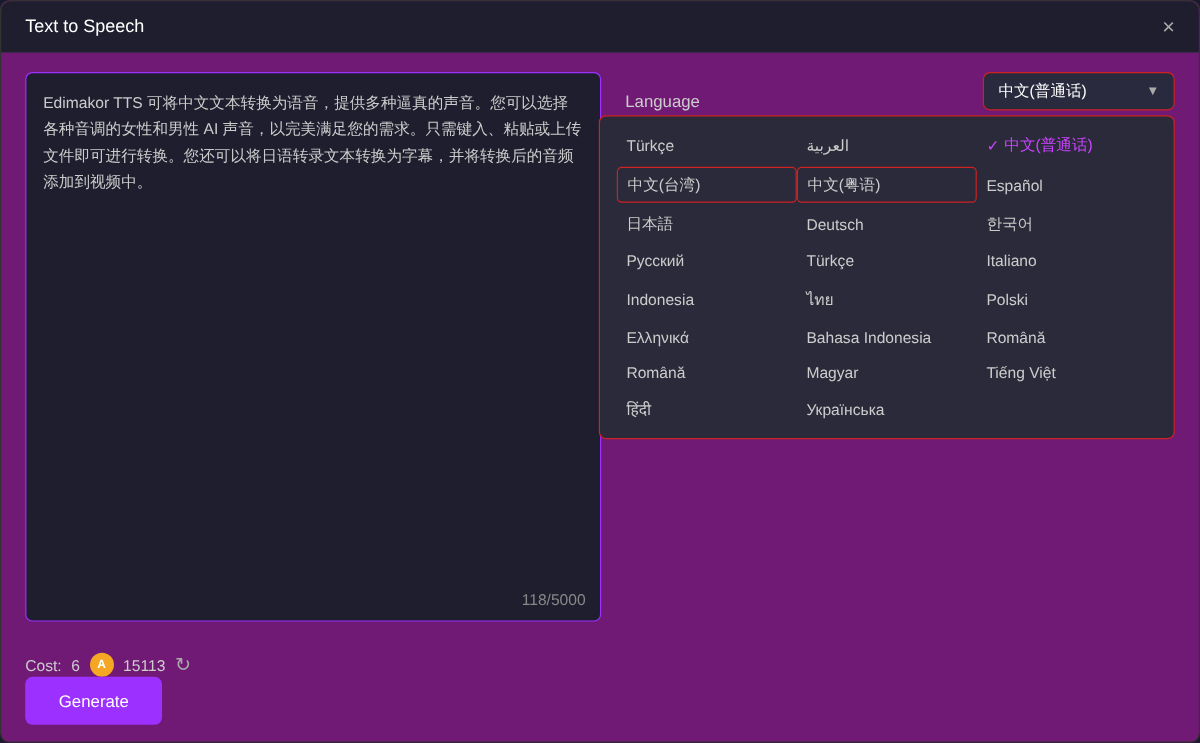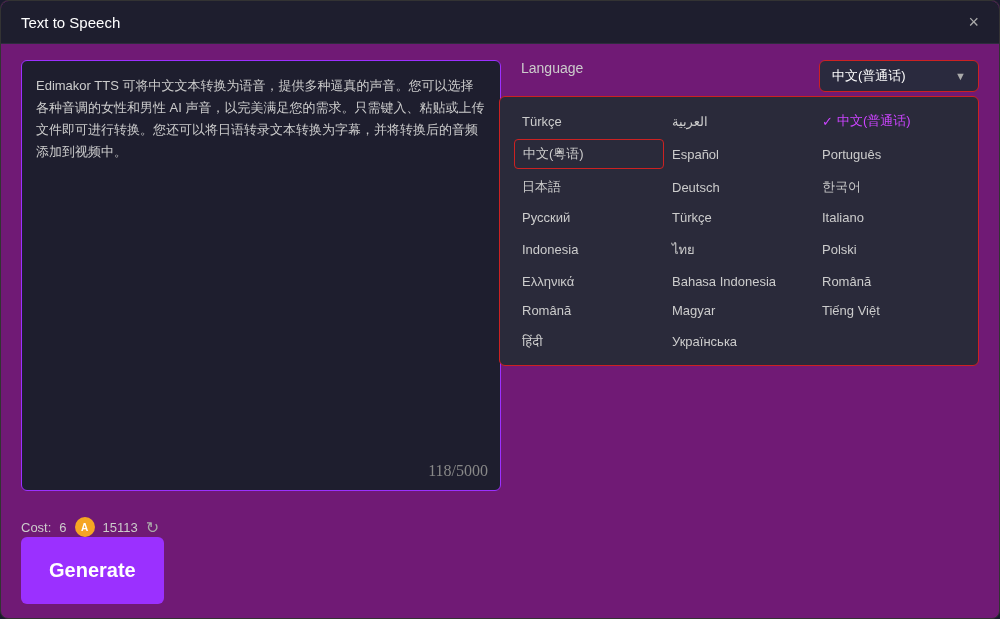--- a/index.html
+++ b/index.html
@@ -67,34 +67,33 @@
       color: #cccccc;
       font-size: 13px;
       line-height: 1.7;
       word-break: break-all;
     }
     .char-count {
       position: absolute;
       bottom: 10px;
       right: 12px;
       color: #888;
-      font-size: 16px;
-      font-family: Liberation Serif, serif;
+      font-size: 13px;
     }
     
     .right-panel {
       flex: 1;
       display: flex;
       flex-direction: column;
       gap: 10px;
     }
     
     .lang-selector-row {
       display: flex;
-      align-items: flex-start;
+      align-items: flex-end;
       justify-content: space-between;
       position: relative;
     }
     .lang-label {
       color: #cccccc;
       font-size: 14px;
     }
     .lang-dropdown {
       display: flex;
       align-items: center;
@@ -231,24 +230,24 @@
     .refresh-icon {
       cursor: pointer;
       color: #aaa;
       font-size: 16px;
     }
     .generate-btn {
       background: #9b30ff;
       color: #ffffff;
       border: none;
       border-radius: 6px;
-      padding: 22px 28px;
-      font-size: 20px;
-      cursor: pointer;
-      font-weight: 700;
+      padding: 12px 28px;
+      font-size: 14px;
+      cursor: pointer;
+      font-weight: 400;
     }
   </style>
 </head>
 <body>
 
 <div class="modal">
 
   <div class="modal-header">
     <span class="modal-title">Text to Speech</span>
     <button class="close-btn">×</button>
@@ -280,29 +279,29 @@
               </div>
             <div class="lang-item">
                 <span>العربية</span>
               </div>
             <div class="lang-item selected">
               <span class="check" style="display: inline;">✓</span>
               <span>中文(普通话)</span>
             </div>
 
             <div class="lang-item highlighted">
+                <span>中文(台湾)</span>
+              </div>
+            <div class="lang-item highlighted">
                 <span>中文(粤语)</span>
               </div>
             <div class="lang-item">
                 <span>Español</span>
               </div>
 
-            <div class="lang-item">
-                <span>Português</span>
-              </div>
             <div class="lang-item">
                 <span>日本語</span>
               </div>
             <div class="lang-item">
                 <span>Deutsch</span>
               </div>
 
             <div class="lang-item">
                 <span>한국어</span>
               </div>

